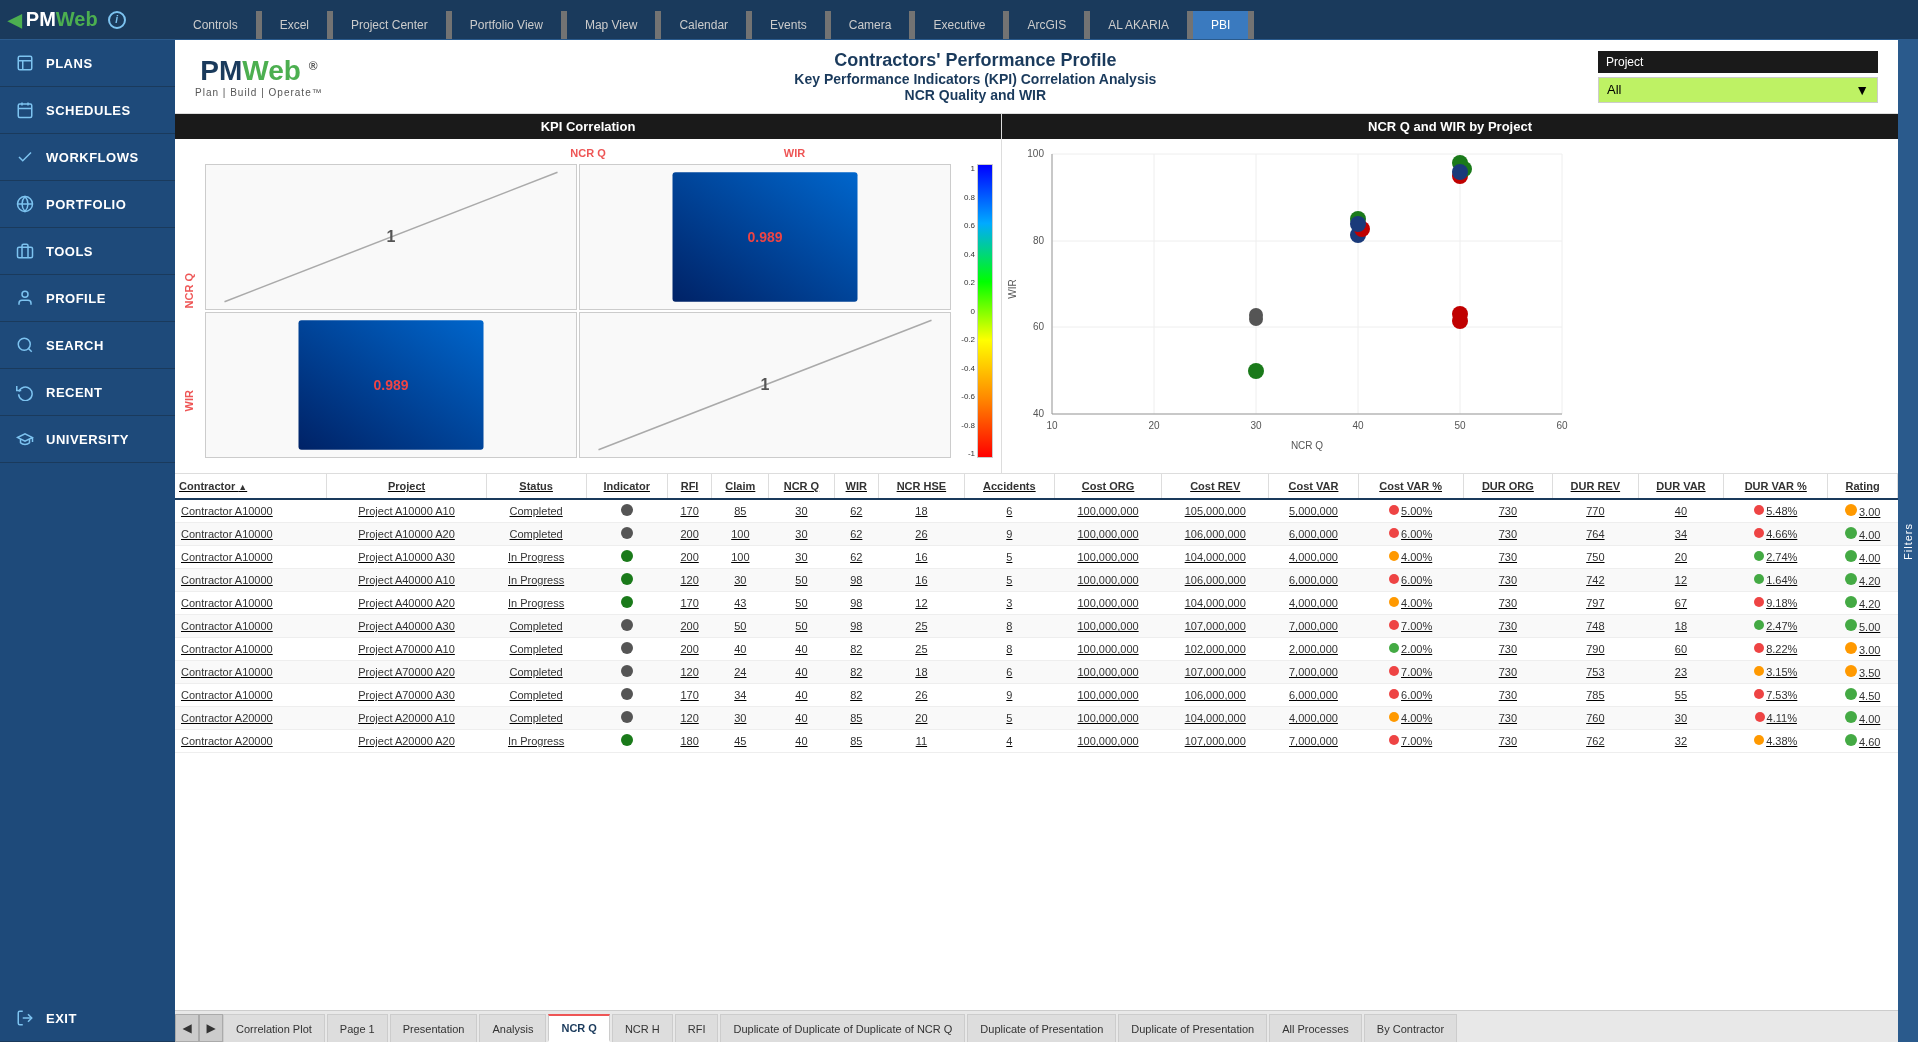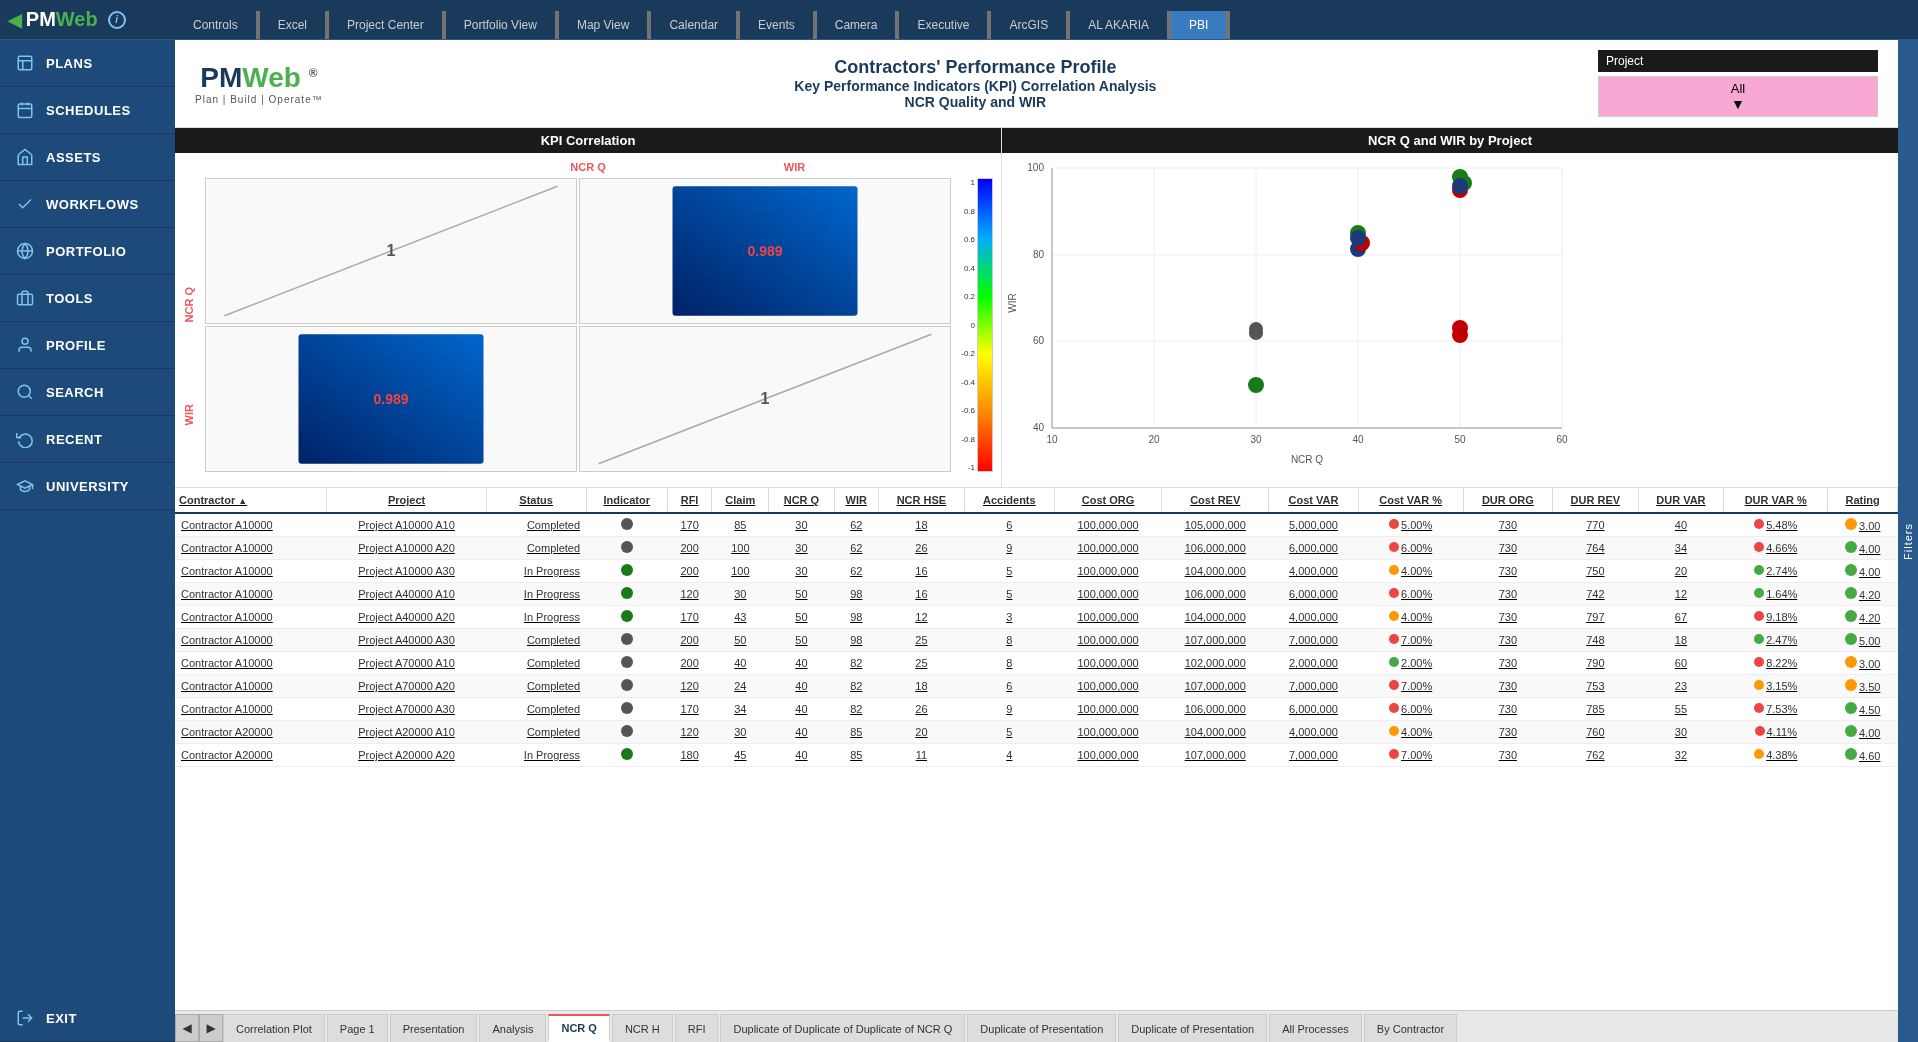--- a/index.html
+++ b/index.html
@@ -26,21 +26,21 @@
       flex: 1;
       height: 100%;
     }
     .nav-tab {
       color: #ccc;
       font-size: 12px;
       padding: 0 18px;
       display: flex;
       align-items: center;
       cursor: pointer;
-      border-right: 4px solid #737373;
+      border-right: 6px solid #737373;
       white-space: nowrap;
       margin-top: 11px;
     }
     .nav-tab.active { background: #3a7abf; color: white; }
 
     
     .main-layout {
       display: flex;
       flex: 1;
       overflow: hidden;
@@ -153,29 +153,28 @@
       flex-direction: column;
       gap: 4px;
     }
     .filter-label-black {
       background: #1a1a1a;
       color: white;
       font-size: 12px;
       padding: 4px 8px;
     }
     .filter-dropdown {
-      background: #f9a8d4;
+      background: #bef264;
       border: 1px solid #ccc;
       padding: 4px 8px;
       font-size: 13px;
       display: flex;
       justify-content: space-between;
       align-items: center;
       cursor: pointer;
-      flex-direction: column;
     }
 
     
     .charts-section {
       display: flex;
       background: white;
       border-bottom: 1px solid #ddd;
       height: 360px;
       flex-shrink: 0;
     }
@@ -237,21 +236,21 @@
     tbody tr:nth-child(even) { background: #f9f9f9; }
     tbody td {
       padding: 4px 6px;
       text-align: center;
       white-space: nowrap;
       font-size: 11px;
       color: #333;
     }
     tbody td:first-child { text-align: left; margin-top: 36px; }
     tbody td:nth-child(2) { text-align: center; }
-    tbody td:nth-child(3) { text-align: right; }
+    tbody td:nth-child(3) { text-align: center; }
 
     
     .bottom-tabs {
       height: 32px;
       background: #e8e8e8;
       display: flex;
       align-items: flex-end;
       border-top: 1px solid #ccc;
       flex-shrink: 0;
       overflow: hidden;
@@ -334,30 +333,20 @@
     <div class="sidebar-item">
       <div class="sidebar-icon">
         <svg width="18" height="18" viewBox="0 0 24 24" fill="none" stroke="#7dc3f0" stroke-width="2">
             <rect x="3" y="4" width="18" height="18" rx="2" ry="2"></rect>
             <line x1="16" y1="2" x2="16" y2="6"></line>
             <line x1="8" y1="2" x2="8" y2="6"></line>
             <line x1="3" y1="10" x2="21" y2="10"></line>
           </svg>
       </div>
       <span class="sidebar-label">SCHEDULES</span>
-    </div>
-    <div class="sidebar-item">
-      <div class="sidebar-icon">
-        <svg width="18" height="18" viewBox="0 0 24 24" fill="none" stroke="#7dc3f0" stroke-width="2">
-            <polyline points="3 9 12 2 21 9"></polyline>
-            <path d="M9 22V12h6v10"></path>
-            <path d="M3 9v13h18V9"></path>
-          </svg>
-      </div>
-      <span class="sidebar-label">ASSETS</span>
     </div>
     <div class="sidebar-item">
       <div class="sidebar-icon">
         <svg width="18" height="18" viewBox="0 0 24 24" fill="none" stroke="#7dc3f0" stroke-width="2">
             <polyline points="20 6 9 17 4 12"></polyline>
           </svg>
       </div>
       <span class="sidebar-label">WORKFLOWS</span>
     </div>
     <div class="sidebar-item">

